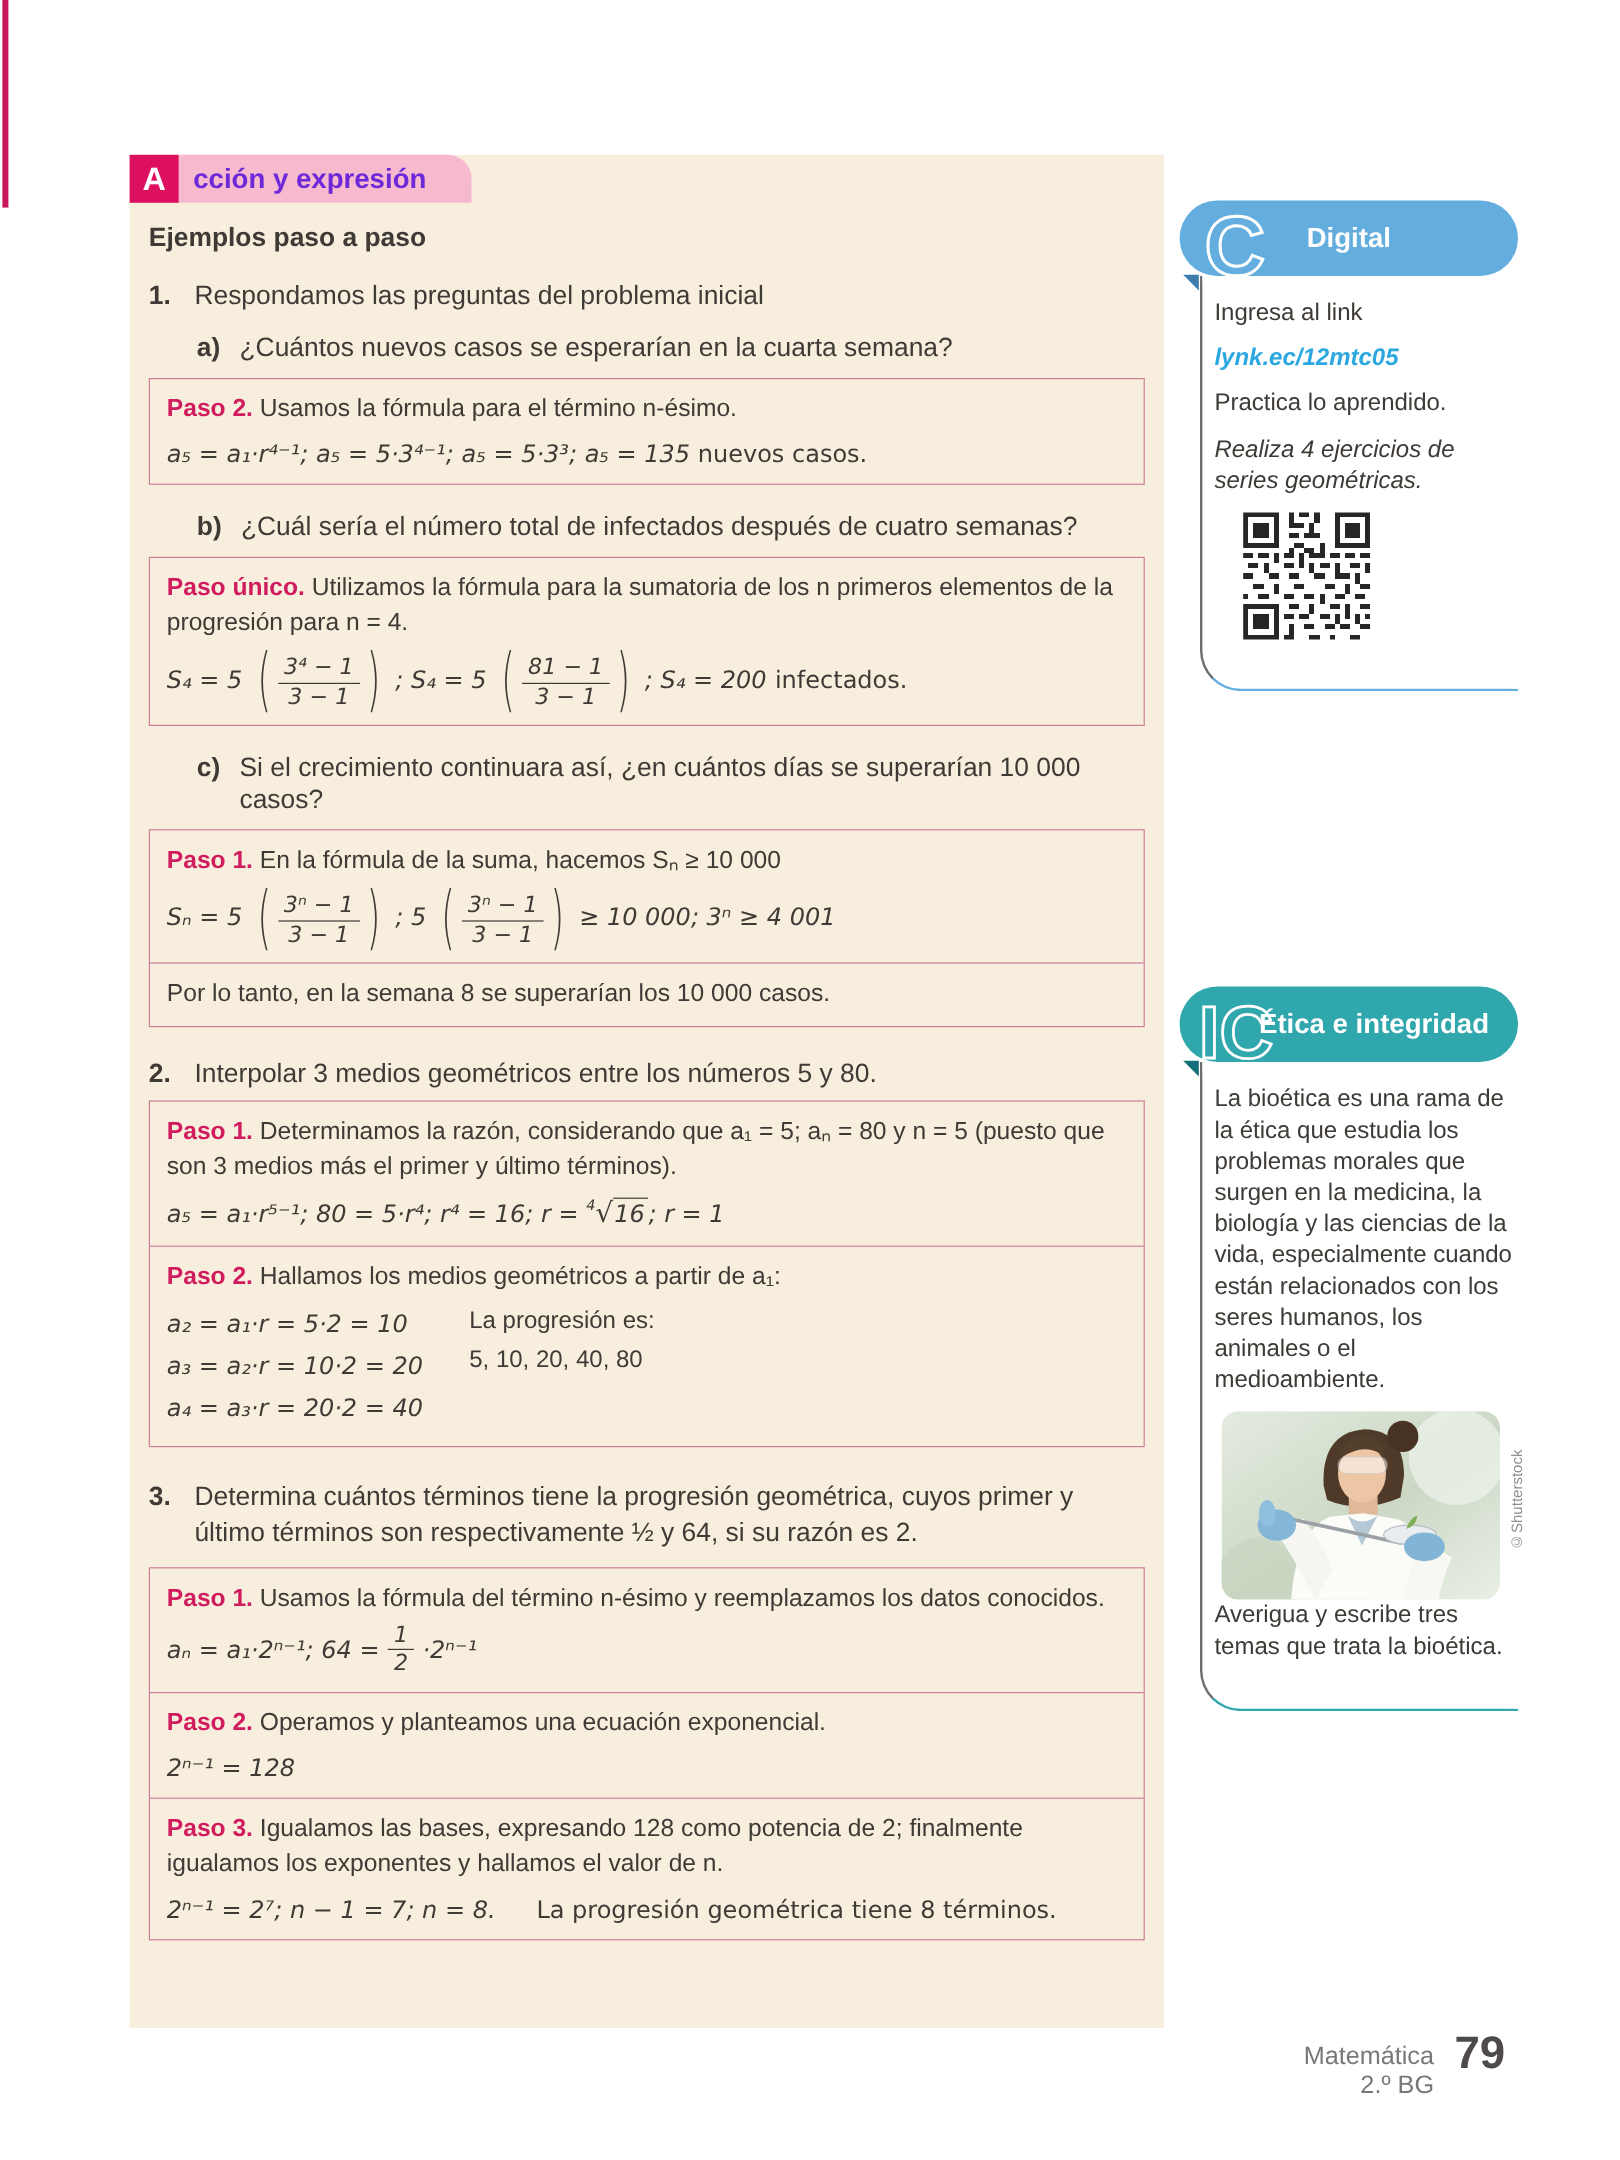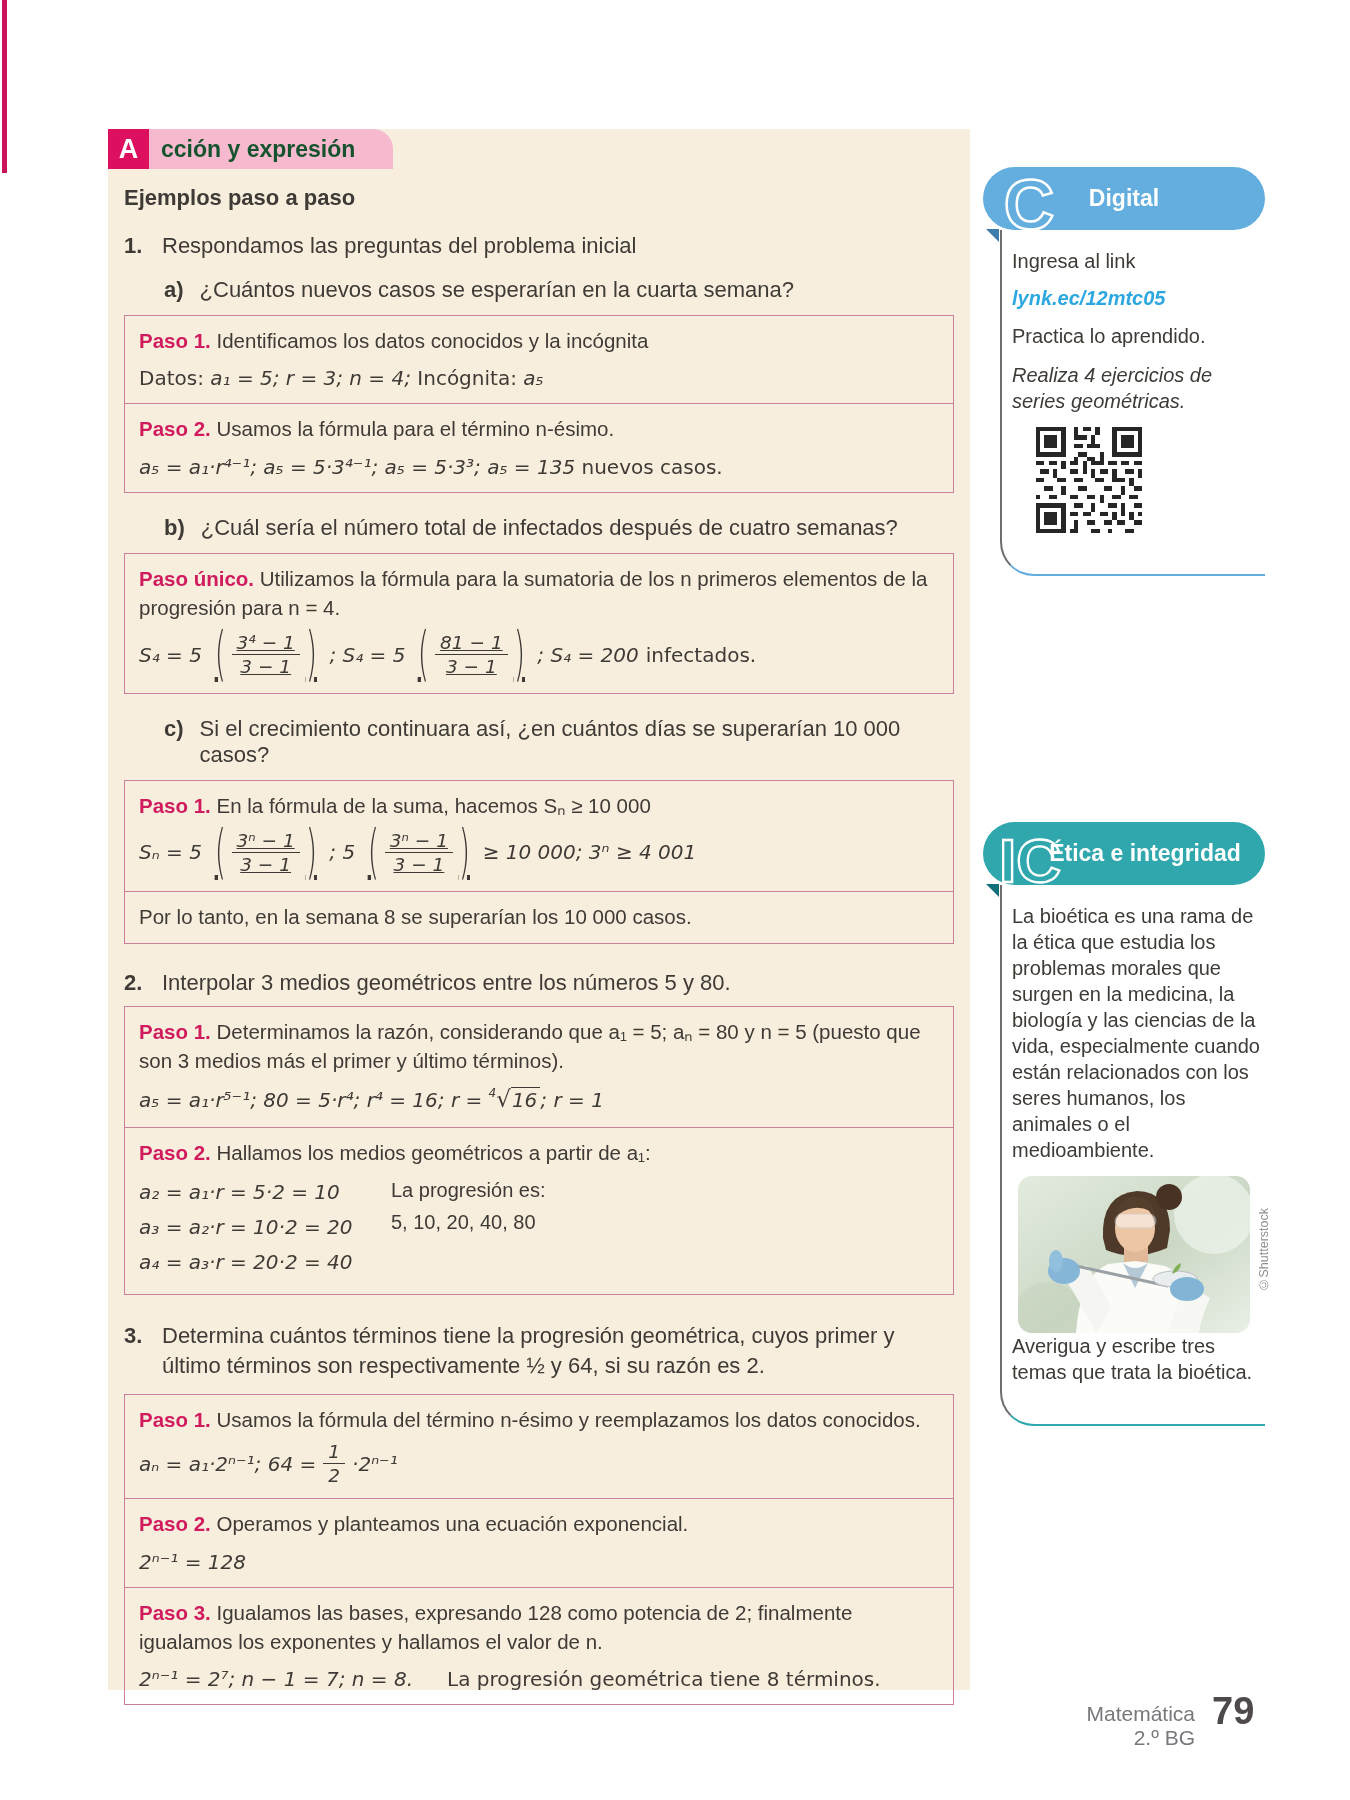--- a/index.html
+++ b/index.html
@@ -5,40 +5,40 @@
   html,body{margin:0;padding:0;background:#ffffff;}
   .page{position:relative;width:1350px;height:1800px;background:#ffffff;
         font-family:"Liberation Sans",sans-serif;color:#3e3a36;overflow:hidden;}
   .accent-bar{position:absolute;left:2px;top:0;width:5px;height:173px;background:#c9145a;}
 
   
   .panel{position:absolute;left:108px;top:129px;width:862px;height:1561px;background:#f8eedd;}
   .tab{position:absolute;left:0;top:0;height:40px;display:flex;}
   .badge{width:41px;background:#dd1060;color:#fff;font-weight:bold;font-size:27px;
          display:flex;align-items:center;justify-content:center;}
-  .tab-label{background:#f6b9ce;color:#14532d;font-weight:bold;font-size:23px;
+  .tab-label{background:#f6b9ce;color:#6d28d9;font-weight:bold;font-size:23px;
          display:flex;align-items:center;padding:0 38px 0 12px;border-top-right-radius:20px;}
   .panel-inner{padding:56px 16px 0 16px;}
   .subtitle{font-size:22px;font-weight:bold;margin:0;}
   .q{display:flex;gap:14px;font-size:22px;margin-top:20px;line-height:1.35;}
   .qnum{font-weight:bold;min-width:24px;}
   .subq{display:flex;gap:16px;font-size:22px;margin:16px 0 0 40px;}
   .subq .lbl{font-weight:bold;}
   .pbox{border:1.4px solid #cb7f9c;margin-top:12px;}
   .sect{padding:9px 14px 10px;}
   .sect + .sect{border-top:1.4px solid #cb7f9c;}
   .lead{margin:2px 0;font-size:20.5px;line-height:1.4;}
   .paso{color:#d01c5e;font-weight:bold;}
   .math{font-family:"DejaVu Sans",sans-serif;font-style:italic;font-size:20px;margin:10px 0 2px;line-height:1.3;}
   .up{font-style:normal;}
   .frow{display:flex;align-items:center;gap:7px;margin:6px 0 2px;flex-wrap:nowrap;}
   .frac{display:inline-flex;flex-direction:column;align-items:center;font-size:18.5px;line-height:1.15;}
   .frac .num{border-bottom:1.6px solid #3e3a36;padding:0 5px 1px;}
   .frac .den{padding-top:1px;}
-  .pgroup{display:inline-flex;align-items:center;text-decoration:underline;}
+  .pgroup{display:inline-flex;align-items:flex-end;}
   .pgroup::before,.pgroup::after{font-style:normal;font-size:58px;line-height:.9;
         transform:scaleX(.5);display:inline-block;color:#3e3a36;font-weight:100;}
   .pgroup::before{content:"(";}
   .pgroup::after{content:")";}
   .radical{white-space:nowrap;}
   .ridx{font-size:12px;vertical-align:10px;}
   .rsign{font-size:23px;}
   .rcand{border-top:1.6px solid #3e3a36;padding:0 3px 0 1px;}
   .cols{display:flex;}
   .col-l{width:252px;}
@@ -99,24 +99,20 @@
         <span class="qnum">1.</span>
         <span>Respondamos las preguntas del problema inicial</span>
       </div>
 
       <div class="subq">
         <span class="lbl">a)</span>
         <span>¿Cuántos nuevos casos se esperarían en la cuarta semana?</span>
       </div>
 
       <div class="pbox">
-        <div class="sect">
-          <p class="lead"><span class="paso">Paso 1.</span> <span>Identificamos los datos conocidos y la incógnita</span></p>
-          <p class="math"><span class="up">Datos: </span><span>a₁ = 5; r = 3; n = 4; </span><span class="up">Incógnita: </span><span>a₅</span></p>
-        </div>
         <div class="sect">
           <p class="lead"><span class="paso">Paso 2.</span> <span>Usamos la fórmula para el término n-ésimo.</span></p>
           <p class="math"><span>a₅ = a₁·r⁴⁻¹;  a₅ = 5·3⁴⁻¹;  a₅ = 5·3³; a₅ = 135</span><span class="up"> nuevos casos.</span></p>
         </div>
       </div>
 
       <div class="subq" style="margin-top:22px;">
         <span class="lbl">b)</span>
         <span>¿Cuál sería el número total de infectados después de cuatro semanas?</span>
       </div>

